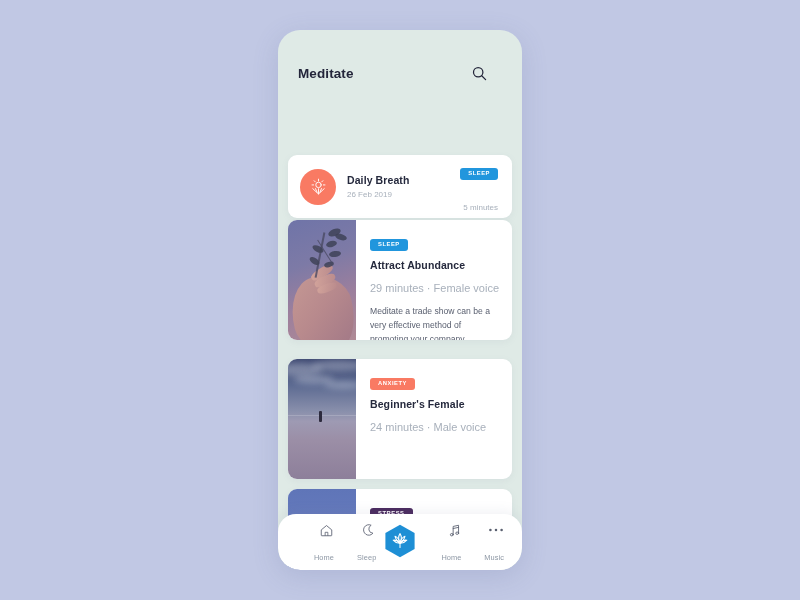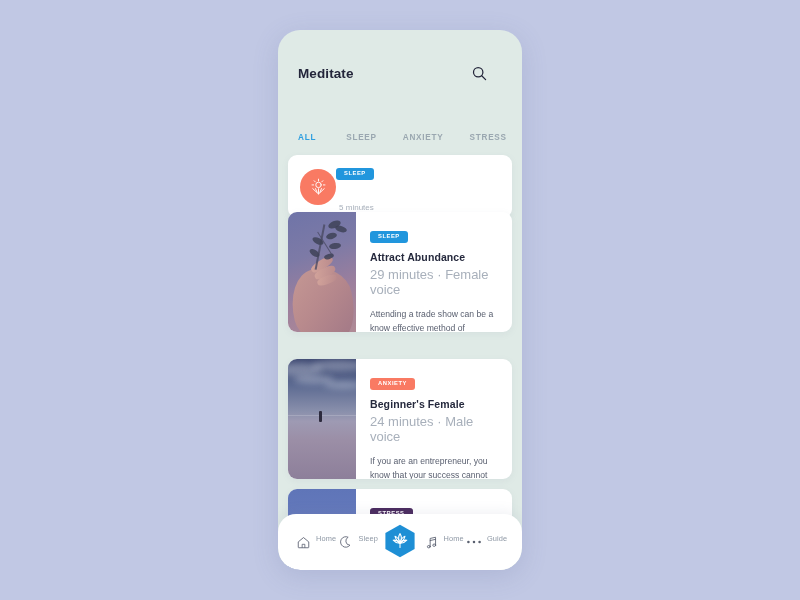--- a/index.html
+++ b/index.html
@@ -162,21 +162,21 @@
     position: absolute;
     left: 10px;
     width: 224px;
     background: #ffffff;
     border-radius: 9px;
     overflow: hidden;
     display: flex;
     box-shadow: 0 2px 7px rgba(120,130,160,0.09);
     cursor: pointer;
   }
-  #card-abundance { top: 60px;  height: 120px; }
+  #card-abundance { top: 68px;  height: 120px; }
   #card-beginner  { top: 207px; height: 120px; }
   #card-chakra    { top: 337px; height: 120px; }
 
   .media-thumb {
     width: 68px;
     flex: none;
     position: relative;
     overflow: hidden;
   }
   .media-body {
@@ -185,23 +185,23 @@
     min-width: 0;
   }
   .media-title {
     font-size: 10.5px;
     font-weight: bold;
     color: #25293d;
     margin-top: 8px;
     letter-spacing: 0.1px;
   }
   .media-meta {
-    font-size: 13px;
+    font-size: 11px;
     color: #a8b0bb;
-    margin-top: 4px;
+    margin-top: 11px;
   }
   .media-desc {
     font-size: 8.6px;
     color: #5a6070;
     line-height: 1.62;
     margin-top: 11px;
   }
 
   
   .thumb-abundance {
@@ -286,22 +286,23 @@
     border-radius: 18px 18px 22px 22px;
     display: flex;
     align-items: center;
     justify-content: space-between;
     padding: 0 18px;
     box-shadow: 0 -3px 12px rgba(120,130,160,0.10);
   }
   .nav-item {
     width: 38px;
     display: flex;
-    align-items: flex-start;
-    gap: 5px;
+    flex-direction: column;
+    align-items: flex-end;
+    gap: 15px;
     cursor: pointer;
   }
   .nav-icon { line-height: 0; height: 16px; display: flex; align-items: center; }
   .nav-label {
     font-size: 7.4px;
     color: #8d97a4;
     letter-spacing: .1px;
   }
   #nav-center {
     width: 38px;
@@ -321,51 +322,44 @@
   <div id="app-header">
     <div id="page-title">Meditate</div>
     <div id="search-icon">
       <svg width="15" height="15" viewBox="0 0 15 15">
         <circle cx="6.2" cy="6.2" r="4.7" fill="none" stroke="#23253a" stroke-width="1.25"></circle>
         <line x1="9.7" y1="9.7" x2="13.6" y2="13.6" stroke="#23253a" stroke-width="1.25" stroke-linecap="round"></line>
       </svg>
     </div>
   </div>
 
-  <div id="tab-bar">
-    <div class="tab-item active">ALL</div>
-    <div class="tab-sp-1"></div>
-    <div class="tab-item">SLEEP</div>
-    <div class="tab-sp-2"></div>
-    <div class="tab-item">ANXIETY</div>
-    <div class="tab-sp-3"></div>
-    <div class="tab-item">STRESS</div>
-    <div class="tab-sp-4"></div>
-
-  </div>
 
   <div id="card-list">
 
     <div id="featured-card">
       <div id="featured-avatar">
         <svg width="21" height="21" viewBox="0 0 24 24">
           <g fill="none" stroke="#ffffff" stroke-width="1.05" stroke-linecap="round">
             <circle cx="12" cy="10.2" r="3.1"></circle>
             <line x1="12" y1="3.6" x2="12" y2="5.6"></line>
             <line x1="7.0" y1="5.4" x2="8.3" y2="6.7"></line>
             <line x1="17.0" y1="5.4" x2="15.7" y2="6.7"></line>
             <line x1="4.6" y1="10.2" x2="6.4" y2="10.2"></line>
             <line x1="19.4" y1="10.2" x2="17.6" y2="10.2"></line>
             <path d="M5.4 14.4 L12 20.6 L18.6 14.4"></path>
             <line x1="12" y1="14.6" x2="12" y2="20.4"></line>
             <line x1="8.6" y1="14.4" x2="10.4" y2="18.6"></line>
             <line x1="15.4" y1="14.4" x2="13.6" y2="18.6"></line>
           </g>
         </svg>
       </div>
+      <div id="featured-text">
+        <div id="featured-title">Daily Breath</div>
+        <div id="featured-date">26 Feb 2019</div>
+      </div>
       <div id="featured-right">
         <span class="badge badge-sleep">SLEEP</span>
         <div id="featured-duration">5 minutes</div>
       </div>
     </div>
 
     <div class="media-card" id="card-abundance">
       <div class="media-thumb thumb-abundance">
         <div class="hand"></div>
         <div class="finger" style="left:22px; top:48px; width:24px; height:9px; transform:rotate(-32deg);"></div>
@@ -378,38 +372,37 @@
         <div class="leaf" style="left:38px; top:21px; width:11px; height:6px;  transform:rotate(-14deg);"></div>
         <div class="leaf" style="left:24px; top:26px; width:12px; height:6px;  transform:rotate(28deg);"></div>
         <div class="leaf" style="left:41px; top:31px; width:12px; height:6px;  transform:rotate(-8deg);"></div>
         <div class="leaf" style="left:21px; top:38px; width:11px; height:6px;  transform:rotate(34deg);"></div>
         <div class="leaf" style="left:36px; top:42px; width:10px; height:5px;  transform:rotate(-18deg);"></div>
       </div>
       <div class="media-body">
         <span class="badge badge-sleep">SLEEP</span>
         <div class="media-title">Attract Abundance</div>
         <div class="media-meta">29 minutes  ·  Female voice</div>
-        <div class="media-desc">Attending a trade show can be a know effective method of promoting your company.</div>
+        <div class="media-desc">Meditate a trade show can be a very effective method of promoting your company.</div>
       </div>
     </div>
 
     <div class="media-card" id="card-beginner">
       <div class="media-thumb thumb-beginner">
         <div class="cloud" style="left:-12px; top:4px;  width:46px; height:13px;"></div>
         <div class="cloud" style="left:24px;  top:1px;  width:52px; height:11px;"></div>
         <div class="cloud" style="left:6px;   top:16px; width:40px; height:9px;"></div>
         <div class="cloud" style="left:36px;  top:22px; width:38px; height:8px;"></div>
         <div class="horizon"></div>
         <div class="figure"></div>
       </div>
       <div class="media-body">
         <span class="badge badge-anxiety">ANXIETY</span>
         <div class="media-title">Beginner's Female</div>
         <div class="media-meta">24 minutes  ·  Male voice</div>
-        <div class="media-desc">If you are an entrepreneur, you know that your success cannot depend on the opinions...</div>
       </div>
     </div>
 
     <div class="media-card" id="card-chakra">
       <div class="media-thumb thumb-chakra">
 
         <div class="speck" style="left:33px; top:36px; width:2px; height:2px;"></div>
         <div class="speck" style="left:42px; top:41px; width:1.6px; height:1.6px;"></div>
       </div>
       <div class="media-body">
@@ -472,18 +465,18 @@
     </div>
 
     <div class="nav-item">
       <div class="nav-icon">
         <svg width="16" height="6" viewBox="0 0 20 6">
           <circle cx="3" cy="3" r="1.6" fill="#5a6070"></circle>
           <circle cx="10" cy="3" r="1.6" fill="#5a6070"></circle>
           <circle cx="17" cy="3" r="1.6" fill="#5a6070"></circle>
         </svg>
       </div>
-      <div class="nav-label">Guide</div>
+      <div class="nav-label">Music</div>
     </div>
 
   </div>
 
 </div>
 
 </body></html>

